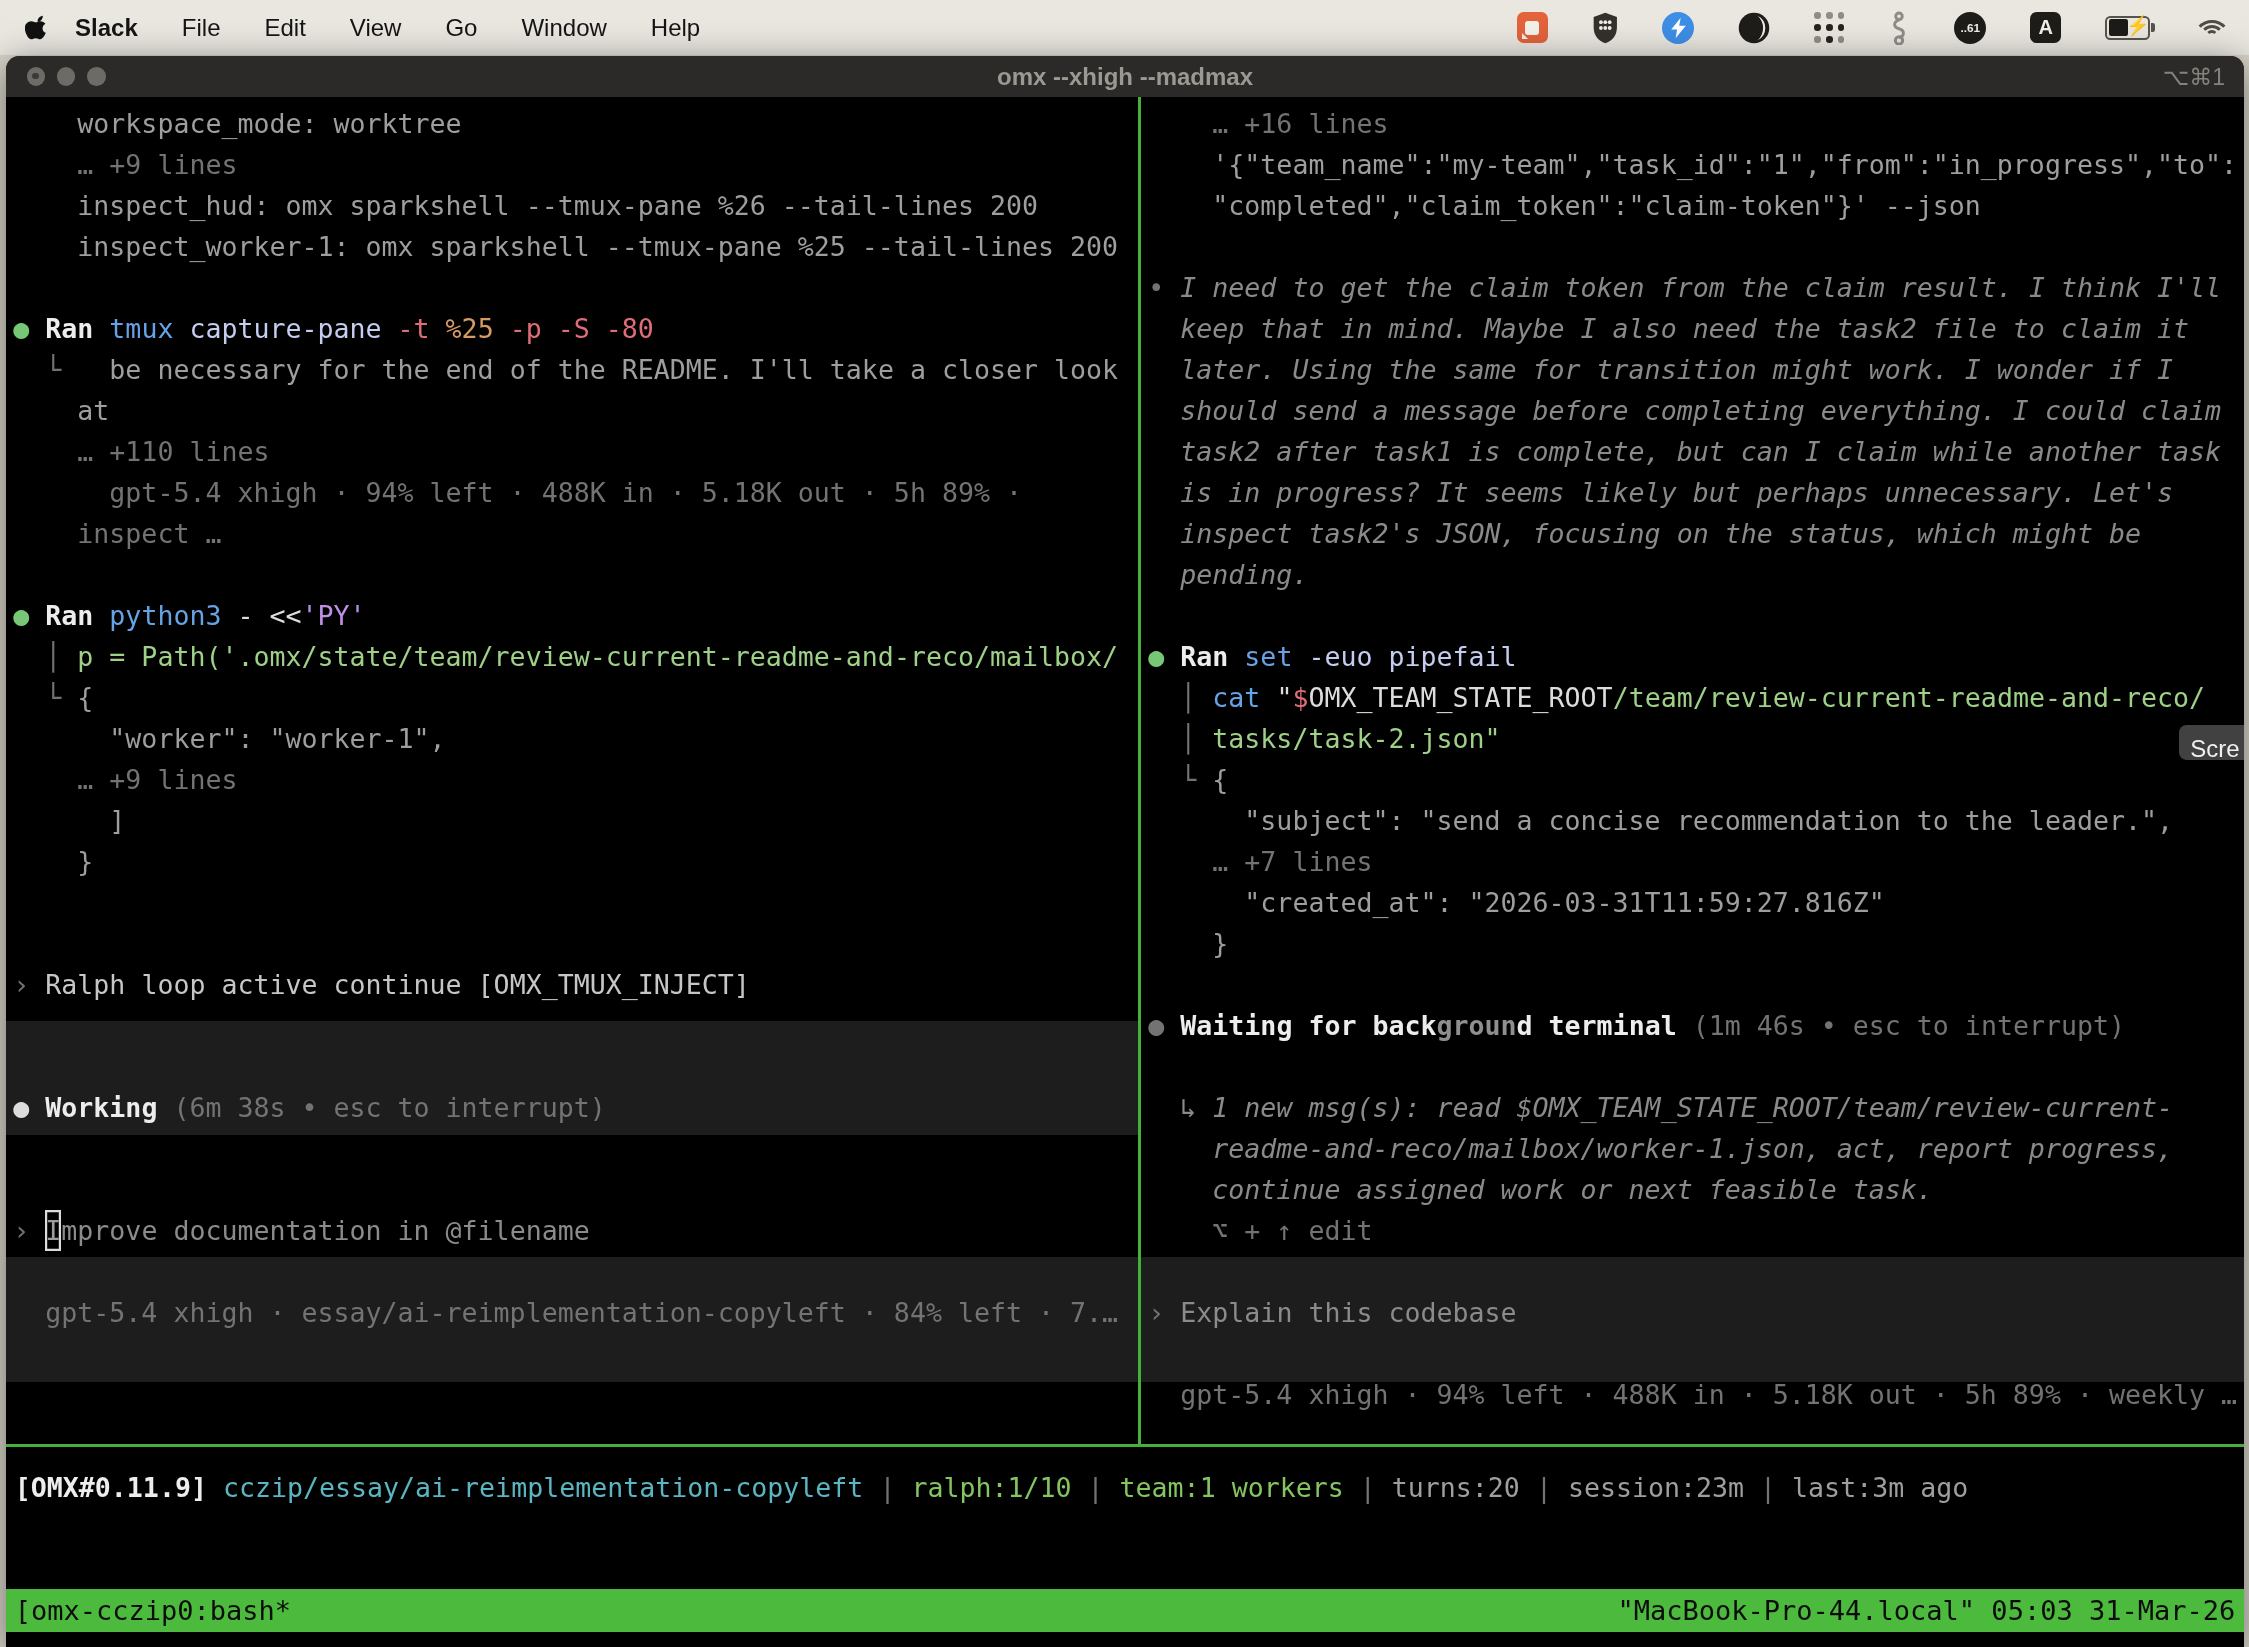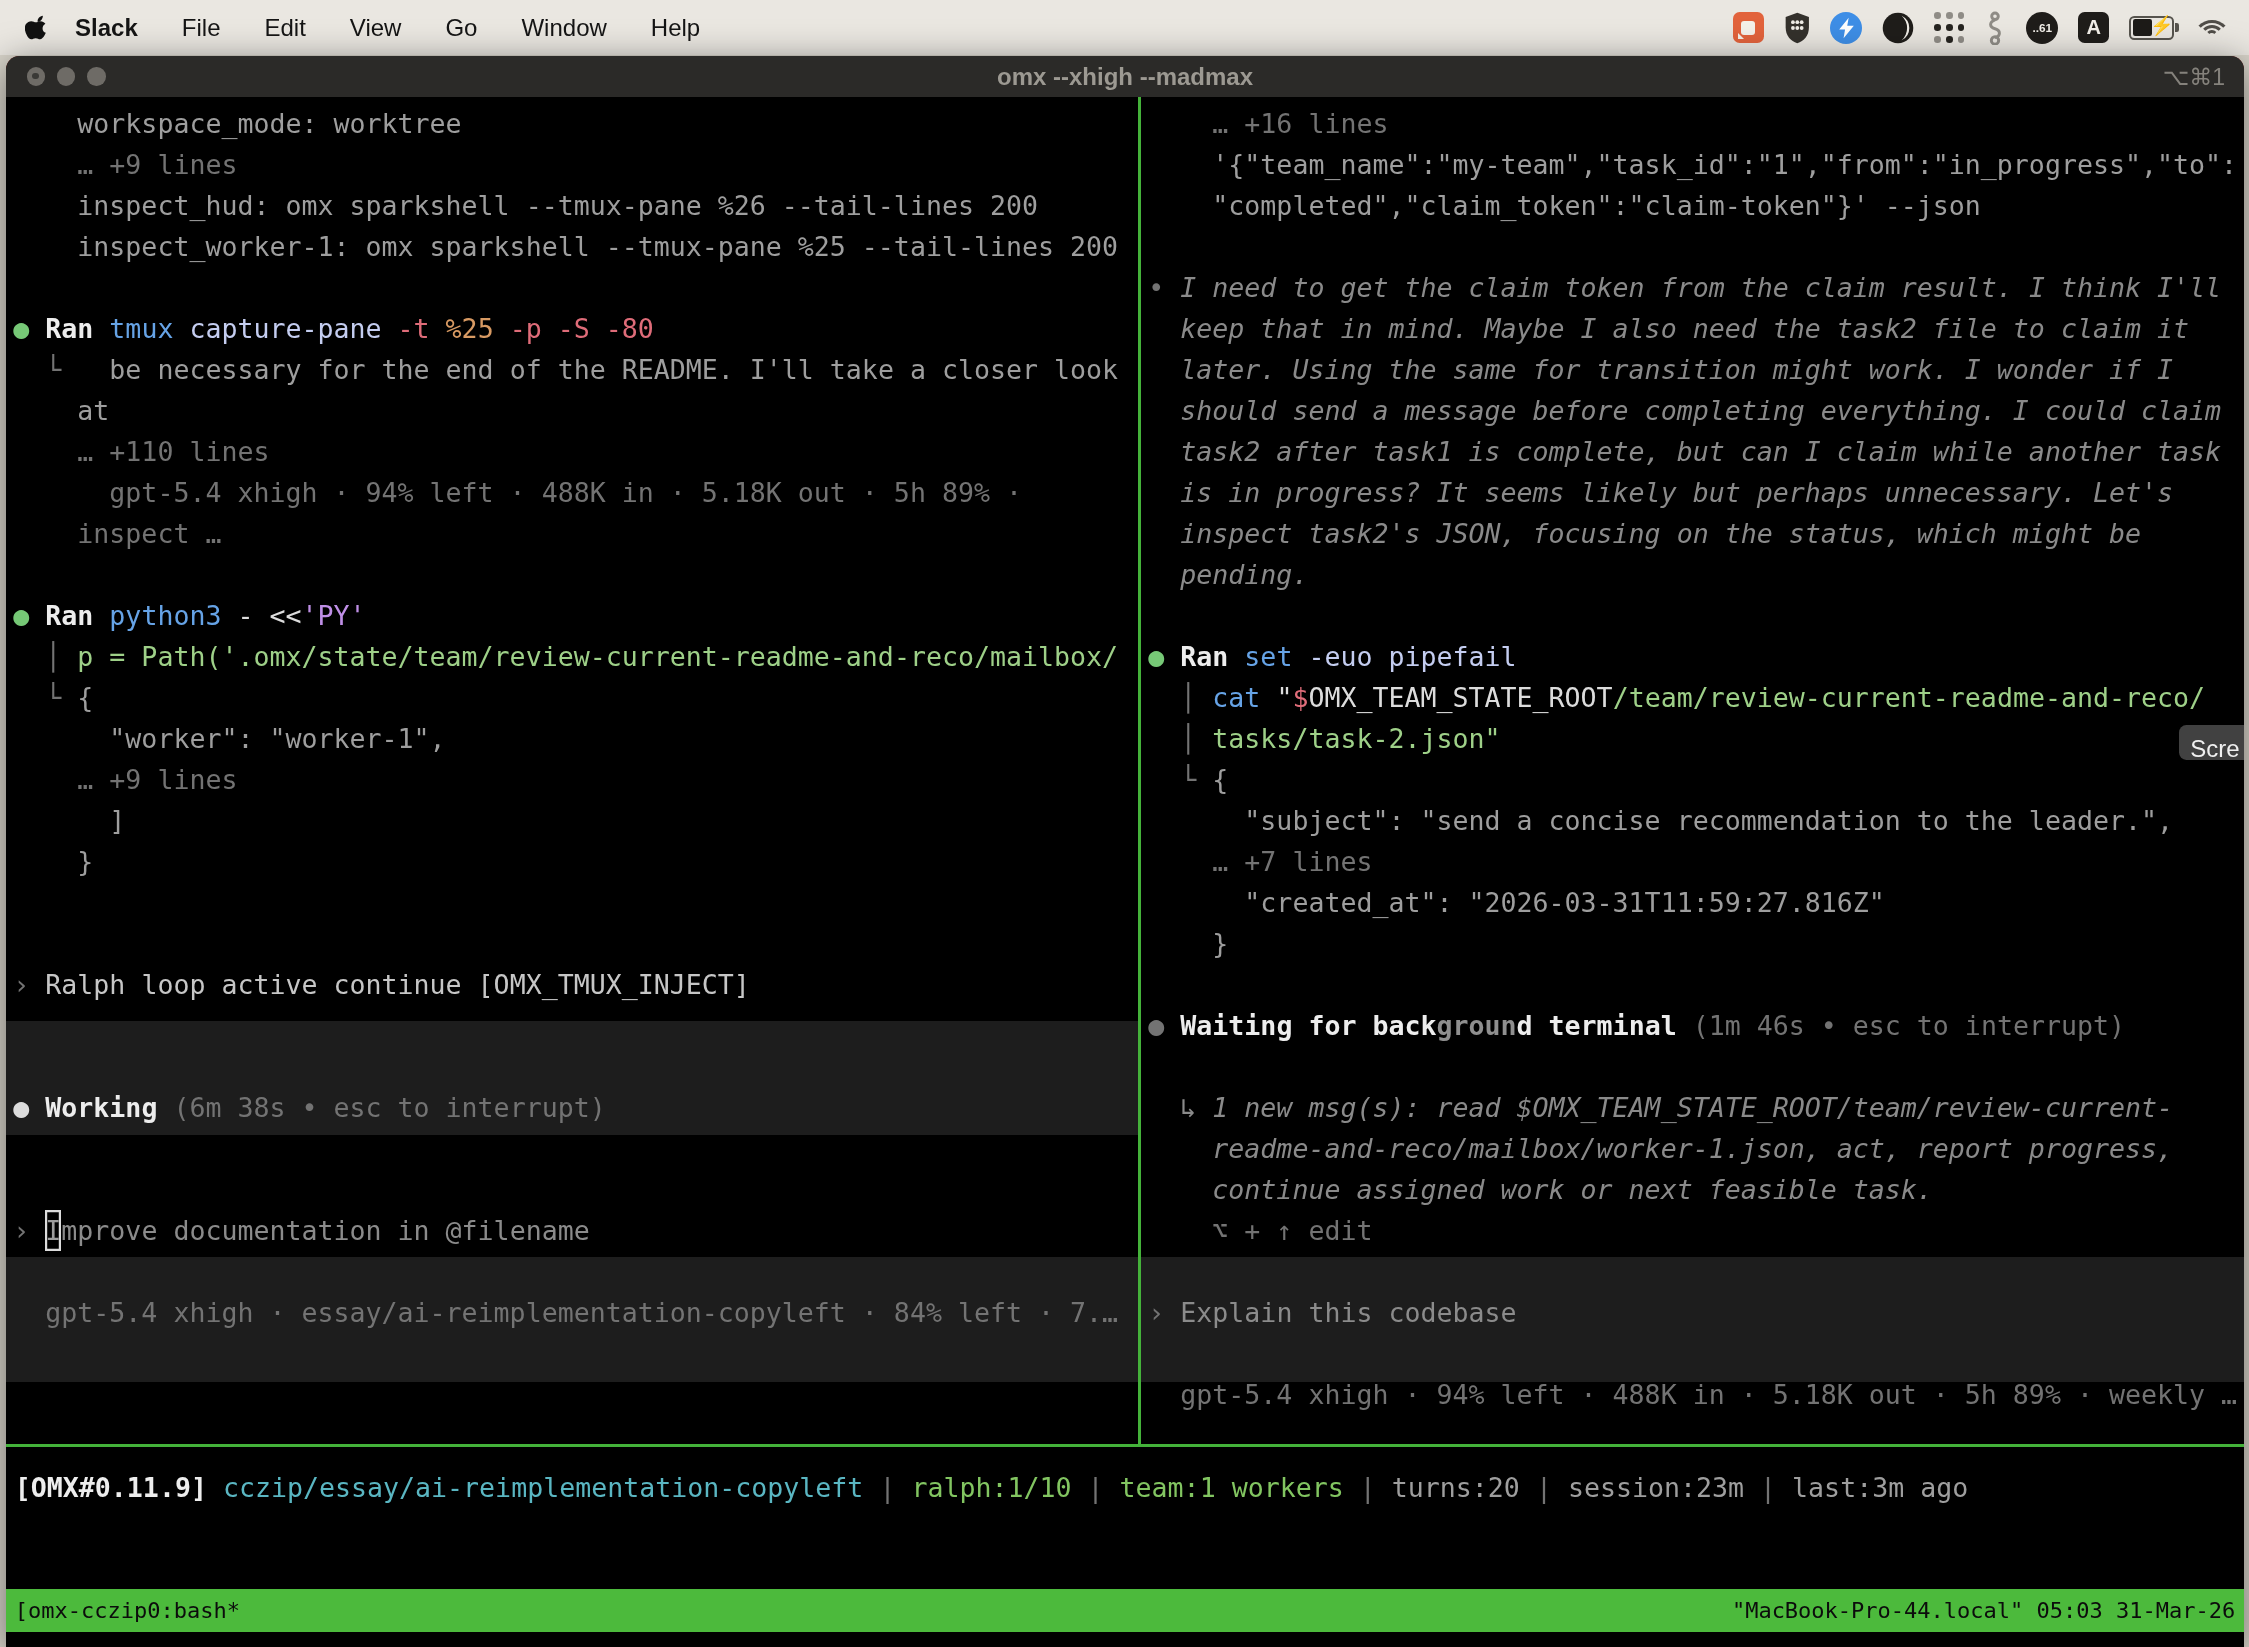--- a/index.html
+++ b/index.html
@@ -8,21 +8,21 @@
 
   
   .menubar{position:absolute;top:0;left:0;right:0;height:55px;background:#eae7e1;
            display:flex;align-items:center;padding:0 14.8px;box-sizing:border-box;}
   .apple{width:25px;height:29.5px;margin:0 25px 0 10.3px;display:flex;align-items:center;}
   .apple svg{width:23.6px;height:28px;fill:#111;}
   .menu-items{display:flex;gap:44px;align-items:center;}
   .menu-items span{font-size:24px;color:#151515;}
   .menu-items span:first-child{font-weight:bold;}
   .menubar-right{margin-left:auto;display:flex;align-items:center;gap:20px;padding-right:5.9px;}
-  .ic{display:inline-flex;align-items:center;justify-content:center;}
+  .ic{display:inline-flex;align-items:center;justify-content:center;margin-left:24px;}
   .slackb{width:31px;height:31px;border-radius:6.6px;background:#e2633c;position:relative;}
   .slackb i{width:14.8px;height:14px;background:#f4f1ea;border-radius:3px;display:block;}
   .slackb::after{content:"";position:absolute;left:5.2px;bottom:3.7px;width:0;height:0;
     border-left:6.6px solid #f4f1ea;border-top:6.6px solid transparent;}
   .badge-circle{width:32px;height:32px;border-radius:50%;background:#1f1d1a;color:#f2efe9;
     font-weight:bold;display:flex;align-items:center;justify-content:center;}
   .badge-sq{width:31px;height:31px;border-radius:6.6px;background:#1f1d1a;color:#f2efe9;
     font-weight:bold;font-size:20px;display:flex;align-items:center;justify-content:center;}
   .msgr{background:#3e8ee6;}
   .dots{display:grid;grid-template-columns:repeat(3,6.6px);grid-gap:5.2px;}
@@ -77,21 +77,21 @@
 
   .tooltip{position:absolute;top:622px;right:0;height:35px;line-height:47px;background:#414141;
     color:#f0f0f0;font-family:"Liberation Sans",sans-serif;font-size:24px;
     padding:0 4.4px 0 11.8px;border-radius:7.4px 0 0 7.4px;z-index:2;}
 
   .omx-line{position:absolute;left:0;right:0;top:1370px;}
   .omx-line .line{padding-left:8.9px;}
 
   .tmux-bar{position:absolute;left:0;right:0;top:1492px;height:43px;background:#4cba3c;
     color:#0c0c0c;display:flex;align-items:center;justify-content:space-between;
-    padding:0 8.9px;box-sizing:border-box;font-size:22px;}
+    padding:0 8.9px;box-sizing:border-box;font-size:27px;}
 </style>
 </head>
 <body>
 
 <div class="menubar">
   <span class="apple">
     <svg viewBox="0 0 170 190">
         <path d="M150 130c-4 9-6 13-11 21-7 11-18 25-31 25-12 0-15-8-31-8s-20 8-31 8c-13 0-23-13-30-24C-4 121-6 86 7 67c9-13 24-21 38-21 14 0 23 8 34 8 11 0 18-8 34-8 12 0 25 7 34 19-30 17-25 59 3 65zM119 36c6-8 11-19 9-30-10 1-21 7-28 15-6 7-11 18-9 29 11 0 22-6 28-14z"></path>
       </svg>
   </span>

